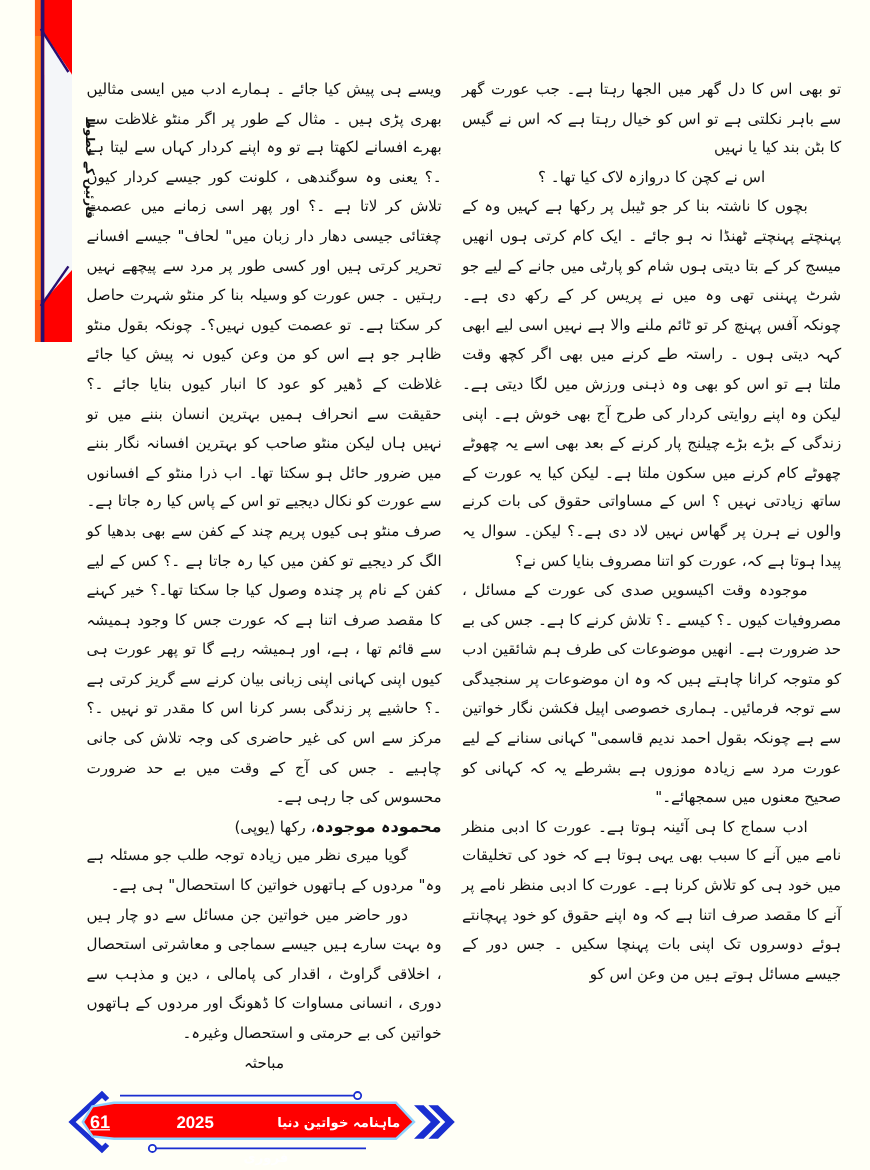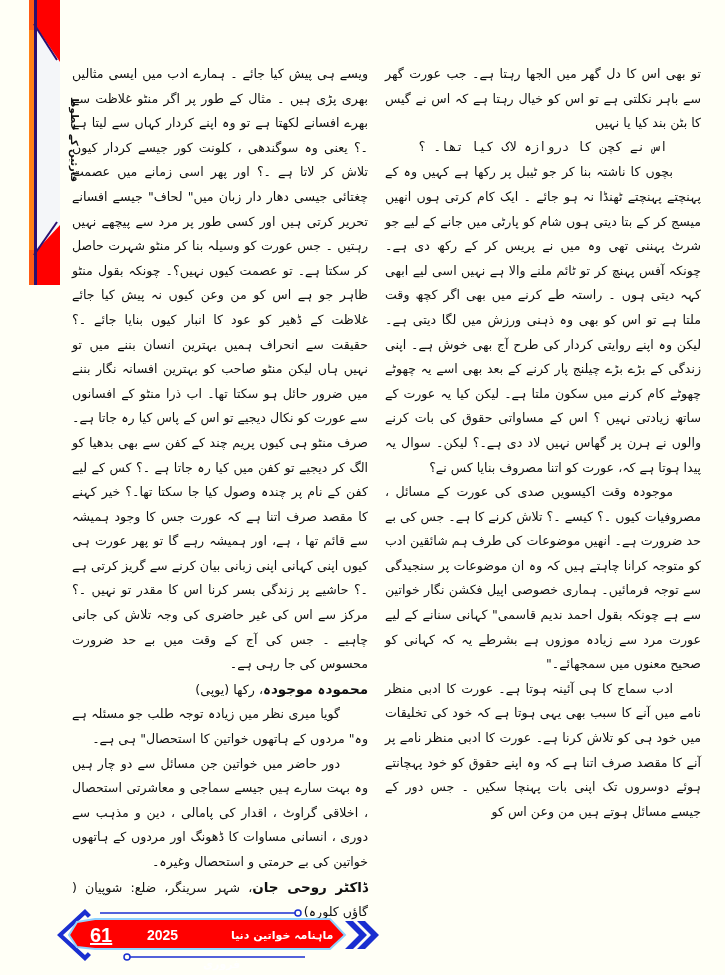--- a/index.html
+++ b/index.html
@@ -9,28 +9,28 @@
   .banner svg { position:absolute; left:0; top:0; }
   .banner-label { position:absolute; left:33px; top:95px; width:24px; height:90px;
         writing-mode:vertical-rl; font-size:10px; font-weight:bold; color:#111;
         display:flex; align-items:center; justify-content:center; direction:rtl; }
   .col { position:absolute; top:62px; direction:rtl; text-align:justify; font-size:12.6px;
          line-height:24.6px; }
   .col-right { left:385px; width:316px; }
   .col-left { left:72px; width:296px; }
   .col p { margin:0; text-align-last:right; }
   .col p.indent { text-indent:28px; }
-  .col p.center { text-align:left; text-align-last:center;font-family:Liberation Mono, monospace; }
+  .col p.center { text-align:left; text-align-last:center; }
   .author { font-weight:bold; font-size:13.5px; }
   .author-loc { font-weight:normal; }
   .footer { position:absolute; left:55px; top:905px; width:330px; height:60px; }
   .footer svg { position:absolute; left:0; top:0; }
   .footer-text { position:absolute; top:17px; height:26px; display:flex; align-items:center;
         color:#fff; font-weight:bold; font-family:"Liberation Sans", sans-serif; }
-  .pg-num { left:35px; font-size:20px;text-decoration:underline; }
+  .pg-num { left:20px; font-size:15px;text-decoration:underline; }
   .pg-year { left:92px; font-size:14px; }
   .pg-month { left:148px; font-size:11px; direction:rtl; font-family:"DejaVu Sans", sans-serif;margin-top:29px; }
   .pg-mag { left:176px; font-size:11px; direction:rtl; font-family:"DejaVu Sans", sans-serif;text-align:center; }
 </style>
 </head>
 <body>
 
 <div class="banner">
   <svg width="31" height="285" viewBox="0 0 31 285">
     <rect x="0" y="0" width="31" height="285" fill="#ff0000"></rect>
@@ -52,23 +52,20 @@
   <p class="indent">ادب سماج کا ہی آئینہ ہوتا ہے۔ عورت کا ادبی منظر نامے میں آنے کا سبب بھی یہی ہوتا ہے کہ خود کی تخلیقات میں خود ہی کو تلاش کرنا ہے۔ عورت کا ادبی منظر نامے پر آنے کا مقصد صرف اتنا ہے کہ وہ اپنے حقوق کو خود پہچانتے ہوئے دوسروں تک اپنی بات پہنچا سکیں ۔ جس دور کے جیسے مسائل ہوتے ہیں من وعن اس کو</p>
 </div>
 
 <div class="col col-left">
   <p>ویسے ہی پیش کیا جائے ۔ ہمارے ادب میں ایسی مثالیں بھری پڑی ہیں ۔ مثال کے طور پر اگر منٹو غلاظت سے بھرے افسانے لکھتا ہے تو وہ اپنے کردار کہاں سے لیتا ہے ۔؟ یعنی وہ سوگندھی ، کلونت کور جیسے کردار کیوں تلاش کر لاتا ہے ۔؟ اور پھر اسی زمانے میں عصمت چغتائی جیسی دھار دار زبان میں" لحاف" جیسے افسانے تحریر کرتی ہیں اور کسی طور پر مرد سے پیچھے نہیں رہتیں ۔ جس عورت کو وسیلہ بنا کر منٹو شہرت حاصل کر سکتا ہے۔ تو عصمت کیوں نہیں؟۔ چونکہ بقول منٹو ظاہر جو ہے اس کو من وعن کیوں نہ پیش کیا جائے غلاظت کے ڈھیر کو عود کا انبار کیوں بنایا جائے ۔؟ حقیقت سے انحراف ہمیں بہترین انسان بننے میں تو نہیں ہاں لیکن منٹو صاحب کو بہترین افسانہ نگار بننے میں ضرور حائل ہو سکتا تھا۔ اب ذرا منٹو کے افسانوں سے عورت کو نکال دیجیے تو اس کے پاس کیا رہ جاتا ہے۔ صرف منٹو ہی کیوں پریم چند کے کفن سے بھی بدھیا کو الگ کر دیجیے تو کفن میں کیا رہ جاتا ہے ۔؟ کس کے لیے کفن کے نام پر چندہ وصول کیا جا سکتا تھا۔؟ خیر کہنے کا مقصد صرف اتنا ہے کہ عورت جس کا وجود ہمیشہ سے قائم تھا ، ہے، اور ہمیشہ رہے گا تو پھر عورت ہی کیوں اپنی کہانی اپنی زبانی بیان کرنے سے گریز کرتی ہے ۔؟ حاشیے پر زندگی بسر کرنا اس کا مقدر تو نہیں ۔؟ مرکز سے اس کی غیر حاضری کی وجہ تلاش کی جانی چاہیے ۔ جس کی آج کے وقت میں بے حد ضرورت محسوس کی جا رہی ہے۔</p>
   <p>
     <span class="author">محمودہ موجودہ</span><span class="author-loc">، رکھا (یوپی)</span>
   </p>
   <p class="indent">گویا میری نظر میں زیادہ توجہ طلب جو مسئلہ ہے وہ" مردوں کے ہاتھوں خواتین کا استحصال" ہی ہے۔</p>
   <p class="indent">دور حاضر میں خواتین جن مسائل سے دو چار ہیں وہ بہت سارے ہیں جیسے سماجی و معاشرتی استحصال ، اخلاقی گراوٹ ، اقدار کی پامالی ، دین و مذہب سے دوری ، انسانی مساوات کا ڈھونگ اور مردوں کے ہاتھوں خواتین کی بے حرمتی و استحصال وغیرہ۔</p>
-  <p>
-    <span class="author">ڈاکٹر روحی جان</span><span class="author-loc">، شہر سرینگر، ضلع: شوپیان ( گاؤں کلورہ)</span>
-  </p>
   <p class="center">مباحثہ</p>
 </div>
 
 <div class="footer">
   <svg width="330" height="60" viewBox="0 0 330 60">
     <polygon points="2,30 30,4 36,10 14,30 36,50 30,56" fill="#1a2fd0"></polygon>
     <polygon points="8,30 30,10 34,14 16,30 34,46 30,50" fill="#fffff6"></polygon>
     <polygon points="22,17 40,14 275,14 290,30 275,44 40,44 22,42 14,30" fill="#ff0000" stroke="#8fd2ff" stroke-width="2"></polygon>
     <line x1="45" y1="8" x2="240" y2="8" stroke="#1a2fd0" stroke-width="1.5"></line>
     <circle cx="243" cy="8" r="3" fill="#fffff6" stroke="#1a2fd0" stroke-width="1.5"></circle>

